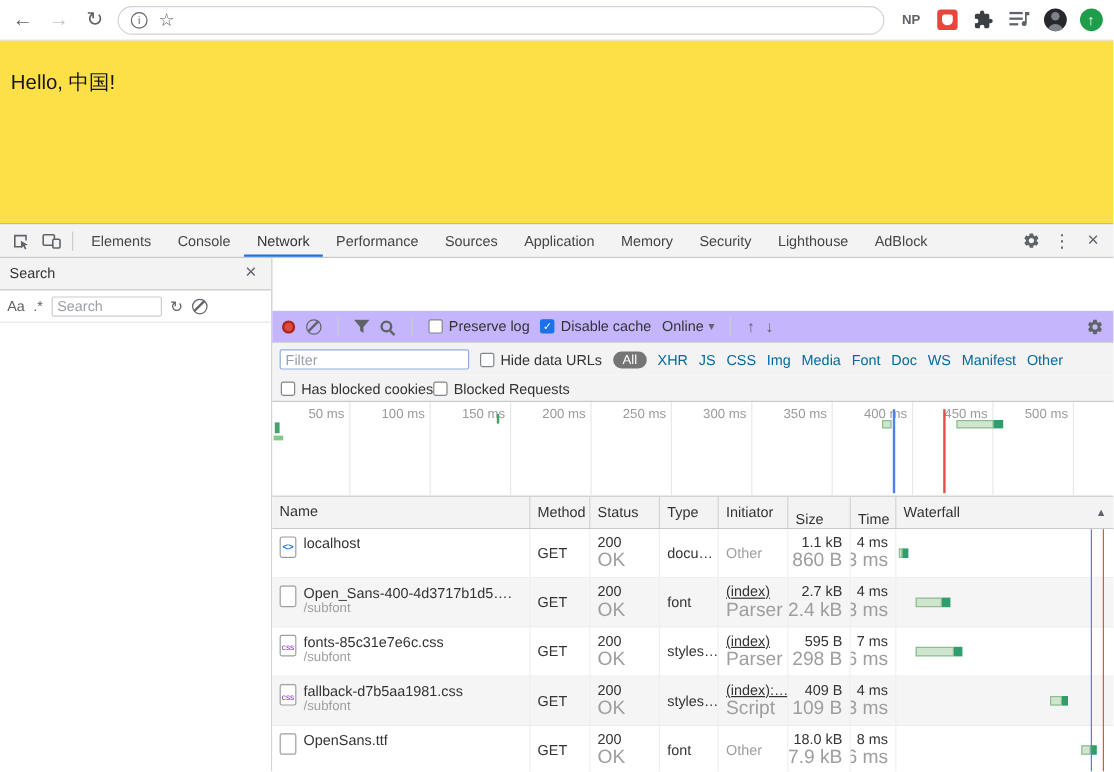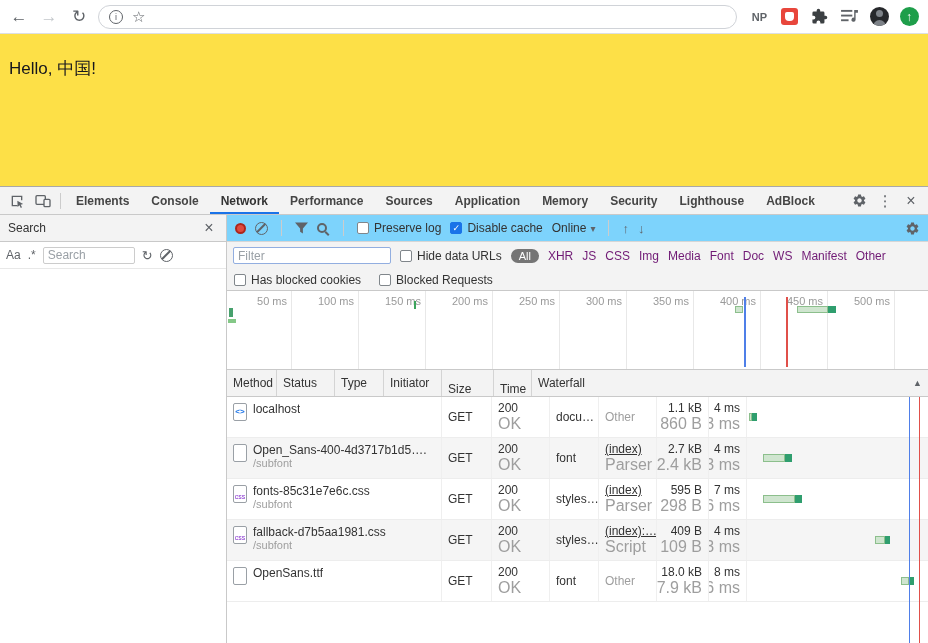--- a/index.html
+++ b/index.html
@@ -25,57 +25,57 @@
 
   
   .page { height: 152px; background: #fde047; padding: 23px 0 0 9px; }
   .greeting { font-size: 17px; color: #16161d; }
 
   
   .devtools { height: 457px; border-top: 1px solid #a8a8a8; display: flex; flex-direction: column; background: #fff; }
   .dt-tabbar { height: 28px; background: #f3f3f3; border-bottom: 1px solid #c9c9c9; display: flex; align-items: center; padding: 0 4px; flex: none; }
   .icon-btn { width: 26px; height: 100%; display: flex; align-items: center; justify-content: center; color: #5f6368; }
   .vsep { width: 1px; height: 16px; background: #ccc; margin: 0 4px; flex: none; }
-  .dt-tab { padding: 0 11px; height: 100%; display: flex; align-items: center; color: #454545; white-space: nowrap; font-weight: bold; }
+  .dt-tab { padding: 0 11px; height: 100%; display: flex; align-items: center; color: #454545; white-space: nowrap; }
   .dt-tab.selected { box-shadow: inset 0 -2px 0 #1a73e8; color: #333; }
   .tabbar-right { margin-left: auto; display: flex; align-items: center; height: 100%; }
   .kebab { font-size: 15px; }
   .x-btn { font-size: 16px; }
 
   .dt-main { flex: 1; display: flex; min-height: 0; }
   .dt-left { width: 227px; flex: none; border-right: 1px solid #c9c9c9; background: #fff; display: flex; flex-direction: column; }
   .search-header { height: 27px; background: #f3f3f3; border-bottom: 1px solid #c9c9c9; display: flex; align-items: center; padding: 0 4px 0 8px; flex: none; }
   .search-header .ttl { flex: 1; }
   .search-controls { height: 27px; display: flex; align-items: center; gap: 7px; padding: 0 6px; border-bottom: 1px solid #e8e8e8; flex: none; }
   .txt-btn { color: #5f6368; font-size: 12px; }
   .search-input { width: 92px; height: 17px; border: 1px solid #ccc; border-radius: 2px; font: 12px "Liberation Sans", sans-serif; padding: 0 4px; color: #333; outline: none; }
   .search-input::placeholder, .filter-input::placeholder { color: #9aa0a6; }
   .refresh-glyph { color: #5f6368; font-size: 13px; }
 
   .dt-right { flex: 1; display: flex; flex-direction: column; min-width: 0; }
-  .net-toolbar { height: 27px; background: #7dd3fc; border-bottom: 1px solid #d6d6d6; display: flex; align-items: center; gap: 9px; padding: 0 8px; flex: none; }
+  .net-toolbar { height: 27px; background: #c4b5fd; border-bottom: 1px solid #d6d6d6; display: flex; align-items: center; gap: 9px; padding: 0 8px; flex: none; margin-top: 44px; }
   .record-btn { width: 11px; height: 11px; border-radius: 50%; background: #df4a3f; border: 2px solid #ad261c; flex: none; }
   .block-icon { position: relative; width: 13px; height: 13px; border: 1.5px solid #5f6368; border-radius: 50%; display: inline-block; flex: none; }
   .block-icon::after { content: ""; position: absolute; left: -1px; top: 4px; width: 12px; height: 1.5px; background: #5f6368; transform: rotate(-45deg); }
   .mag-icon { position: relative; width: 10px; height: 10px; border: 2px solid #5f6368; border-radius: 50%; display: inline-block; flex: none; margin-right: 3px; }
   .mag-icon::after { content: ""; position: absolute; width: 2px; height: 5px; background: #5f6368; left: 7px; top: 6px; transform: rotate(-45deg); }
   .cb-label { display: flex; align-items: center; gap: 5px; white-space: nowrap; }
   .cb { width: 12px; height: 12px; border: 1px solid #80868b; border-radius: 2px; background: #fff; display: inline-flex; align-items: center; justify-content: center; font-size: 9px; color: transparent; flex: none; }
   .cb.checked { background: #1a73e8; border-color: #1a73e8; color: #fff; }
   .throttle { display: flex; align-items: center; gap: 4px; }
   .caret { color: #5f6368; font-size: 10px; }
   .arrow-btn { color: #5f6368; font-size: 13px; }
   .spacer { flex: 1; }
 
   .filter-row { height: 27px; background: #f3f3f3; display: flex; align-items: center; gap: 9px; padding: 0 6px; flex: none; }
   .filter-input { width: 158px; height: 17px; border: 1px solid #92aee0; border-radius: 2px; font: 12px "Liberation Sans", sans-serif; padding: 0 4px; background: #fff; outline: none; }
   .pill { background: #757575; color: #fff; border-radius: 9px; padding: 1px 8px; font-size: 11px; }
-  .tfilter { color: #701a75; white-space: nowrap; }
-
-  .blocked-row { height: 22px; background: #f3f3f3; border-bottom: 1px solid #c9c9c9; display: flex; align-items: center; gap: 18px; padding: 0 7px; flex: none; }
+  .tfilter { color: #0369a1; white-space: nowrap; }
+
+  .blocked-row { height: 22px; background: #f3f3f3; border-bottom: 1px solid #c9c9c9; display: flex; align-items: center; gap: 0; padding: 0 7px; flex: none; }
 
   .overview { height: 79px; background: #fff; border-bottom: 1px solid #c9c9c9; position: relative; flex: none; overflow: hidden; }
   .ov-grid { position: absolute; top: 0; bottom: 0; width: 1px; background: #e8e8e8; }
   .ov-label { position: absolute; top: 4px; width: 65px; text-align: right; font-size: 11px; color: #9a9a9a; }
   .ov-mark { position: absolute; }
   .ov-line { position: absolute; top: 6px; bottom: 2px; width: 2px; }
   .ov-wait { position: absolute; height: 7px; background: #cfe5cf; border: 1px solid #8cbf8c; }
   .ov-dl { position: absolute; height: 7px; background: #2f9e6e; }
 
   .net-table { flex: 1; display: flex; flex-direction: column; min-height: 0; background: #fff; }
@@ -306,20 +306,21 @@
         <span class="ov-mark" style="left:187px;top:10px;width:2px;height:8px;background:#3ca45c"></span>
         <span class="ov-wait" style="left:508px;top:15px;width:8px"></span>
         <span class="ov-line" style="left:517px;background:#4f7fe8"></span>
         <span class="ov-line" style="left:559px;background:#e0504a"></span>
         <span class="ov-wait" style="left:570px;top:15px;width:31px"></span>
         <span class="ov-dl" style="left:601px;top:15px;width:8px"></span>
       </div>
 
       <div class="net-table">
         <div class="tbl-header">
+          <span class="th c-name">Name</span>
           <span class="th c-method">Method</span>
           <span class="th c-status">Status</span>
           <span class="th c-type">Type</span>
           <span class="th c-init">Initiator</span>
           <span class="th c-size">Size</span>
           <span class="th c-time">Time</span>
           <span class="th c-wf" style="flex-direction:row">
             <span>Waterfall</span>
             <span class="sort-arrow">▲</span>
           </span>

